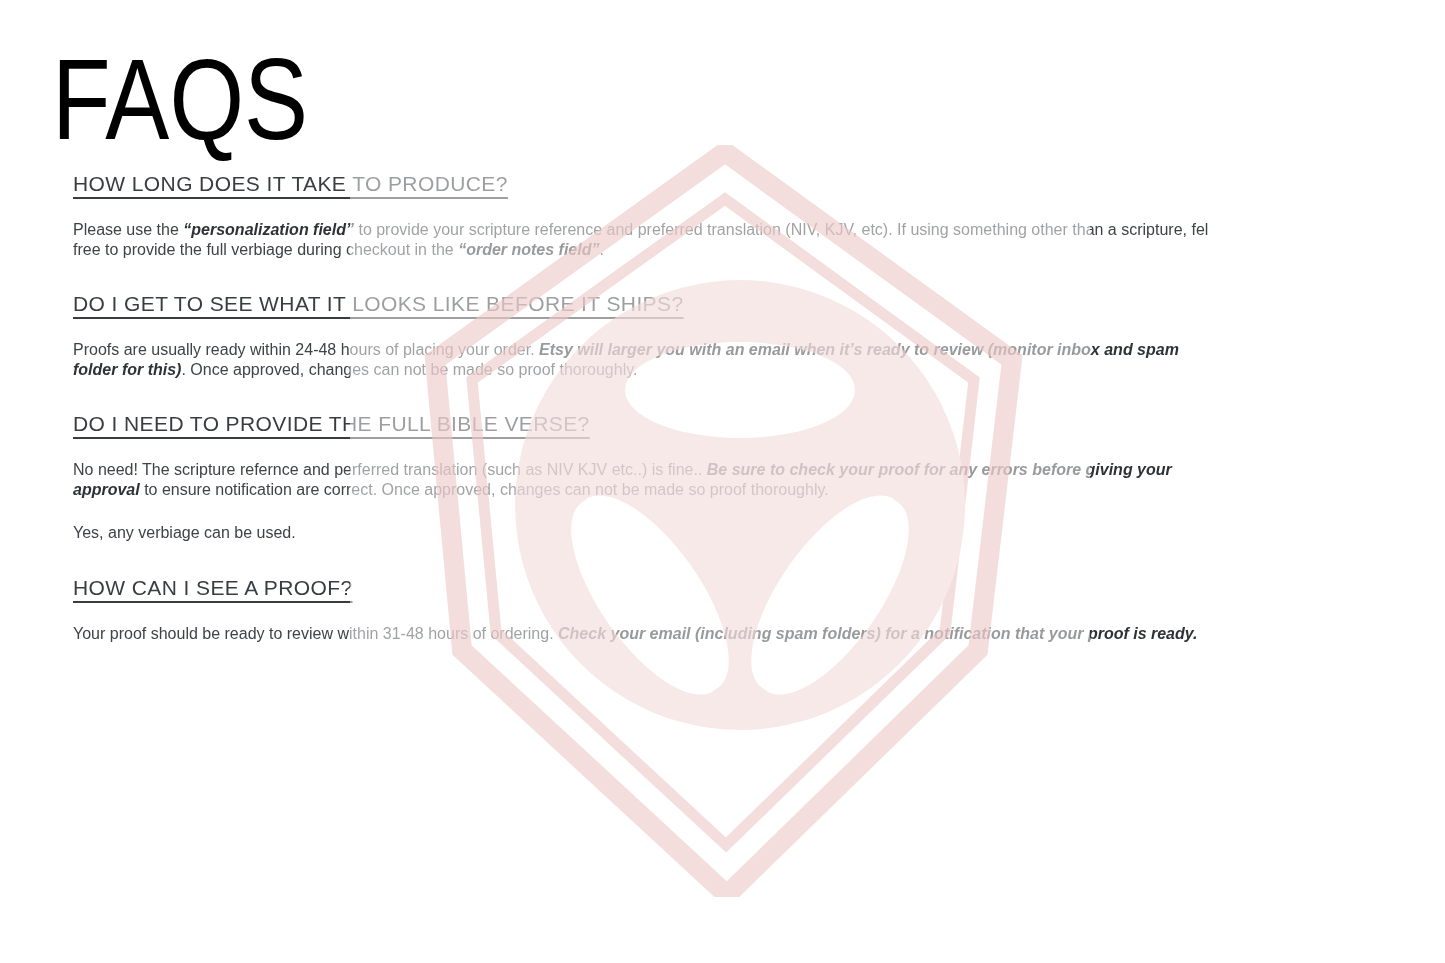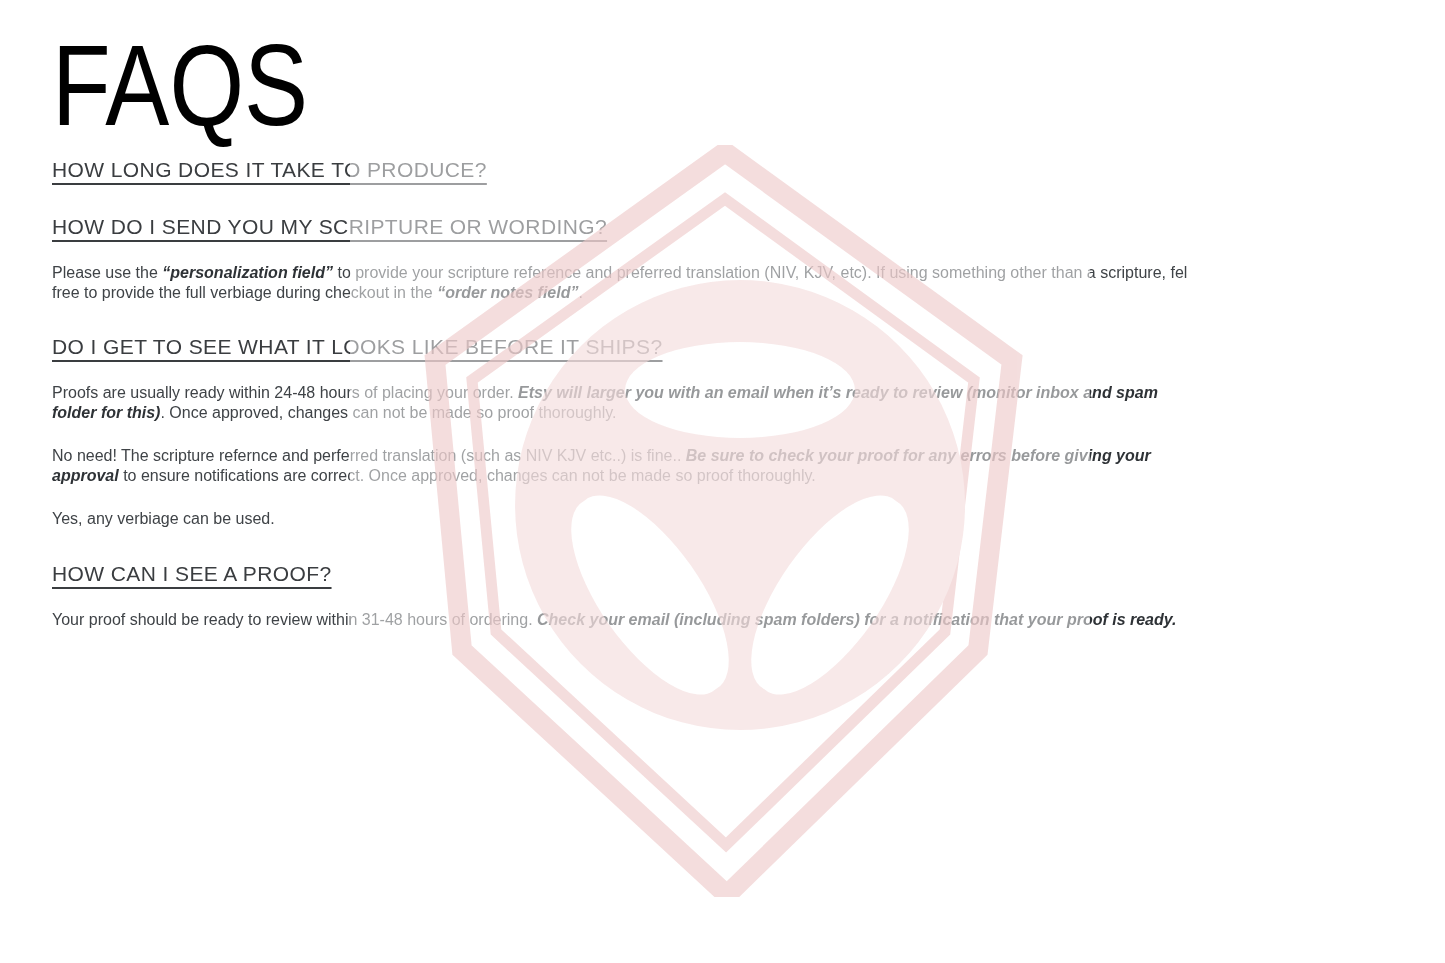--- a/index.html
+++ b/index.html
@@ -7,33 +7,33 @@
     padding: 0;
     background: #ffffff;
     width: 1445px;
     height: 963px;
     overflow: hidden;
     font-family: "Liberation Sans", sans-serif;
   }
   .page {
     position: absolute;
     left: 52px;
-    top: 28px;
+    top: 42px;
     width: 1360px;
   }
   .title {
     margin: 0;
     height: 96px;
     font: 400 96px/1 "Liberation Sans", sans-serif;
     letter-spacing: 0px;
     color: var(--title-color, #000);
     transform: scaleY(1.2);
     transform-origin: 0 0;
   }
-  .faq-section { display: block; }
+  .faq-section { display: block; margin-left: 21px; }
   .q {
     margin: 33px 0 0;
     font-size: 21px;
     font-weight: 400;
     letter-spacing: 0.4px;
     color: var(--heading-color, #3a3d40);
     text-decoration: underline;
     text-decoration-thickness: 1.6px;
     text-underline-offset: 6px;
   }
@@ -75,29 +75,29 @@
 
 <main class="page">
   <h1 class="title">FAQS</h1>
   <div class="faq-list">
       <section class="faq-section">
         <h2 class="q">HOW LONG DOES IT TAKE TO PRODUCE?</h2>
       </section>
       <section class="faq-section">
       </section>
       <section class="faq-section">
-        <h2 class="q">HOW DO I SEND YOU MY SCRIPTURE OR WORDING?</h2>
         <p class="a"><span class="run">Please use the </span><span class="run bold">“personalization field”</span><span class="run"> to provide your scripture reference and preferred translation (NIV, KJV, etc). If using something other than a scripture, fel</span><br><span class="run">free to provide the full verbiage during checkout in the </span><span class="run bold">“order notes field”</span><span class="run">.</span></p>
       </section>
       <section class="faq-section">
         <h2 class="q">DO I GET TO SEE WHAT IT LOOKS LIKE BEFORE IT SHIPS?</h2>
         <p class="a"><span class="run">Proofs are usually ready within 24-48 hours of placing your order. </span><span class="run bold">Etsy will larger you with an email when it’s ready to review (monitor inbox and spam</span><br><span class="run bold">folder for this)</span><span class="run">. Once approved, changes can not be made so proof thoroughly.</span></p>
       </section>
       <section class="faq-section">
-        <p class="a"><span class="run">No need! The scripture refernce and perferred translation (such as NIV KJV etc..) is fine.. </span><span class="run bold">Be sure to check your proof for any errors before giving your</span><br><span class="run bold">approval</span><span class="run"> to ensure notifications are correct. Once approved, changes can not be made so proof thoroughly.</span></p>
+        <h2 class="q">DO I NEED TO PROVIDE THE FULL BIBLE VERSE?</h2>
+        <p class="a"><span class="run">No need! The scripture refernce and perferred translation (such as NIV KJV etc..) is fine.. </span><span class="run bold">Be sure to check your proof for any errors before giving your</span><br><span class="run bold">approval</span><span class="run"> to ensure notification are correct. Once approved, changes can not be made so proof thoroughly.</span></p>
       </section>
       <section class="faq-section">
         <p class="a"><span class="run">Yes, any verbiage can be used.</span></p>
       </section>
       <section class="faq-section">
         <h2 class="q">HOW CAN I SEE A PROOF?</h2>
         <p class="a"><span class="run">Your proof should be ready to review within 31-48 hours of ordering. </span><span class="run bold">Check your email (including spam folders) for a notification that your proof is ready.</span><br></p>
       </section>
     </div>
 </main>

